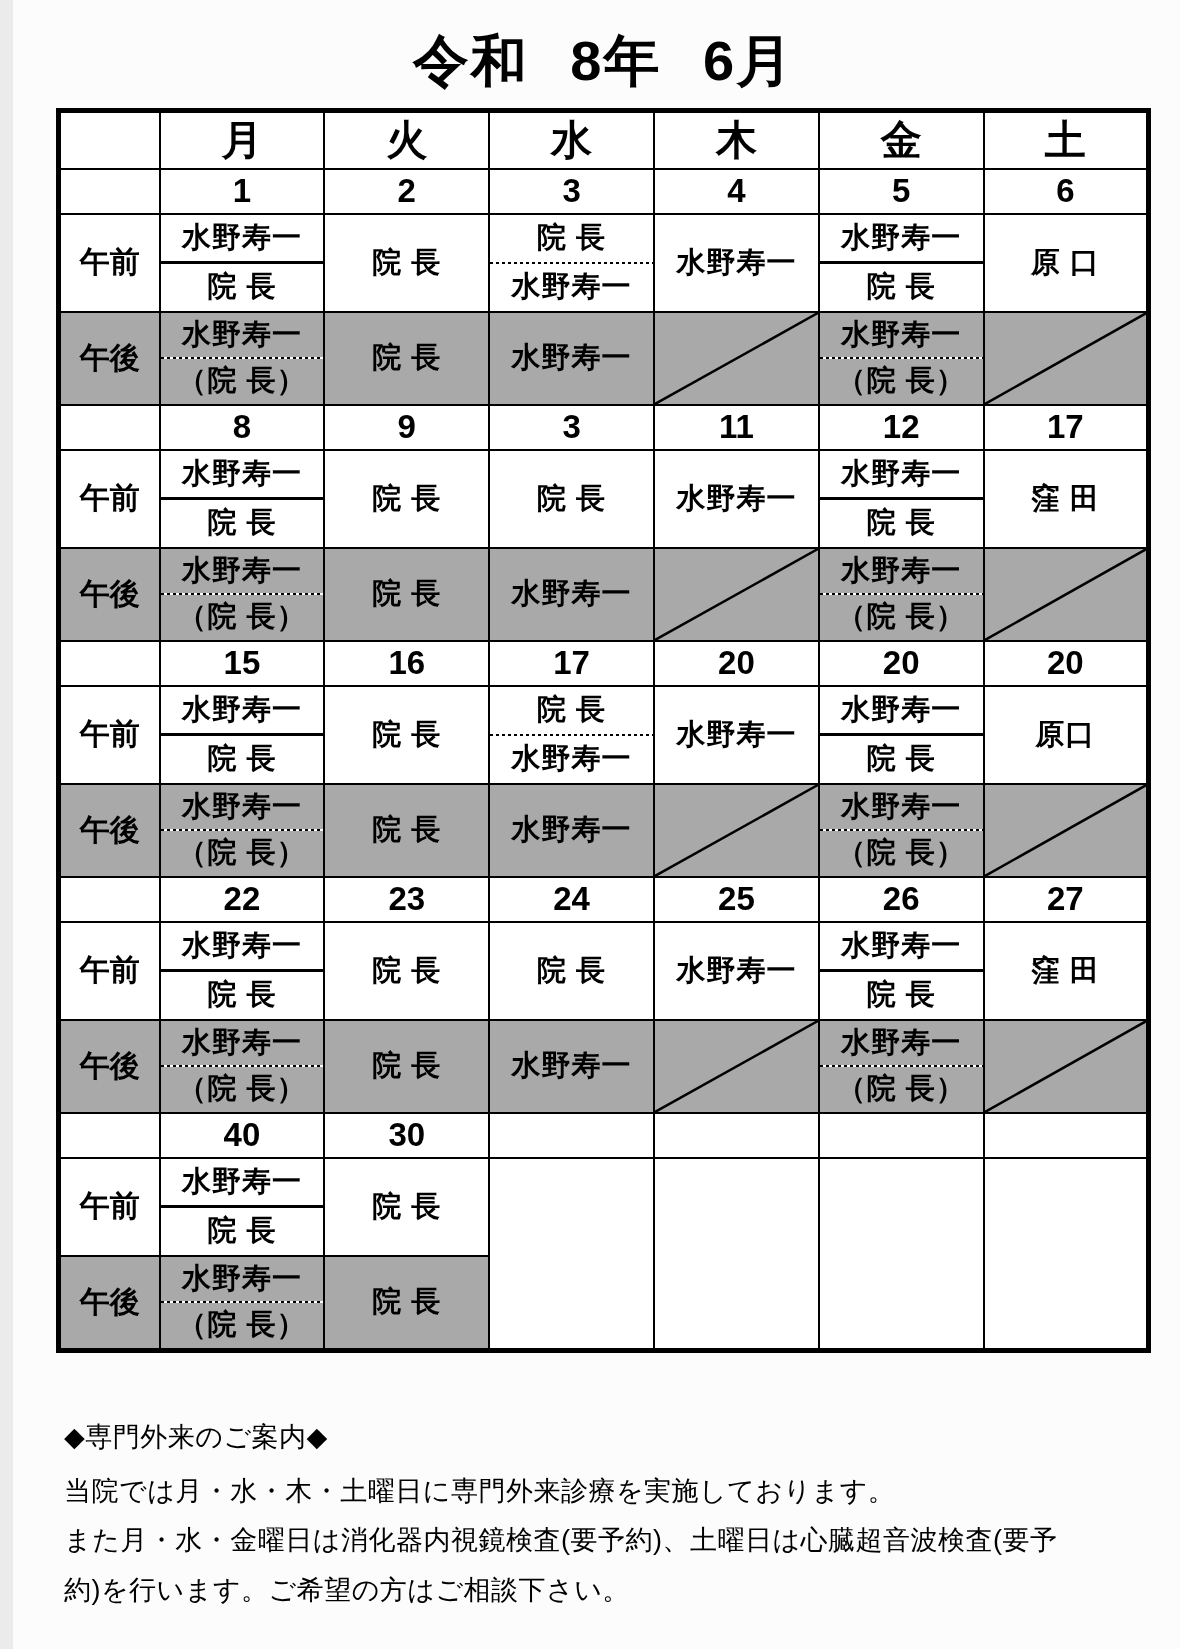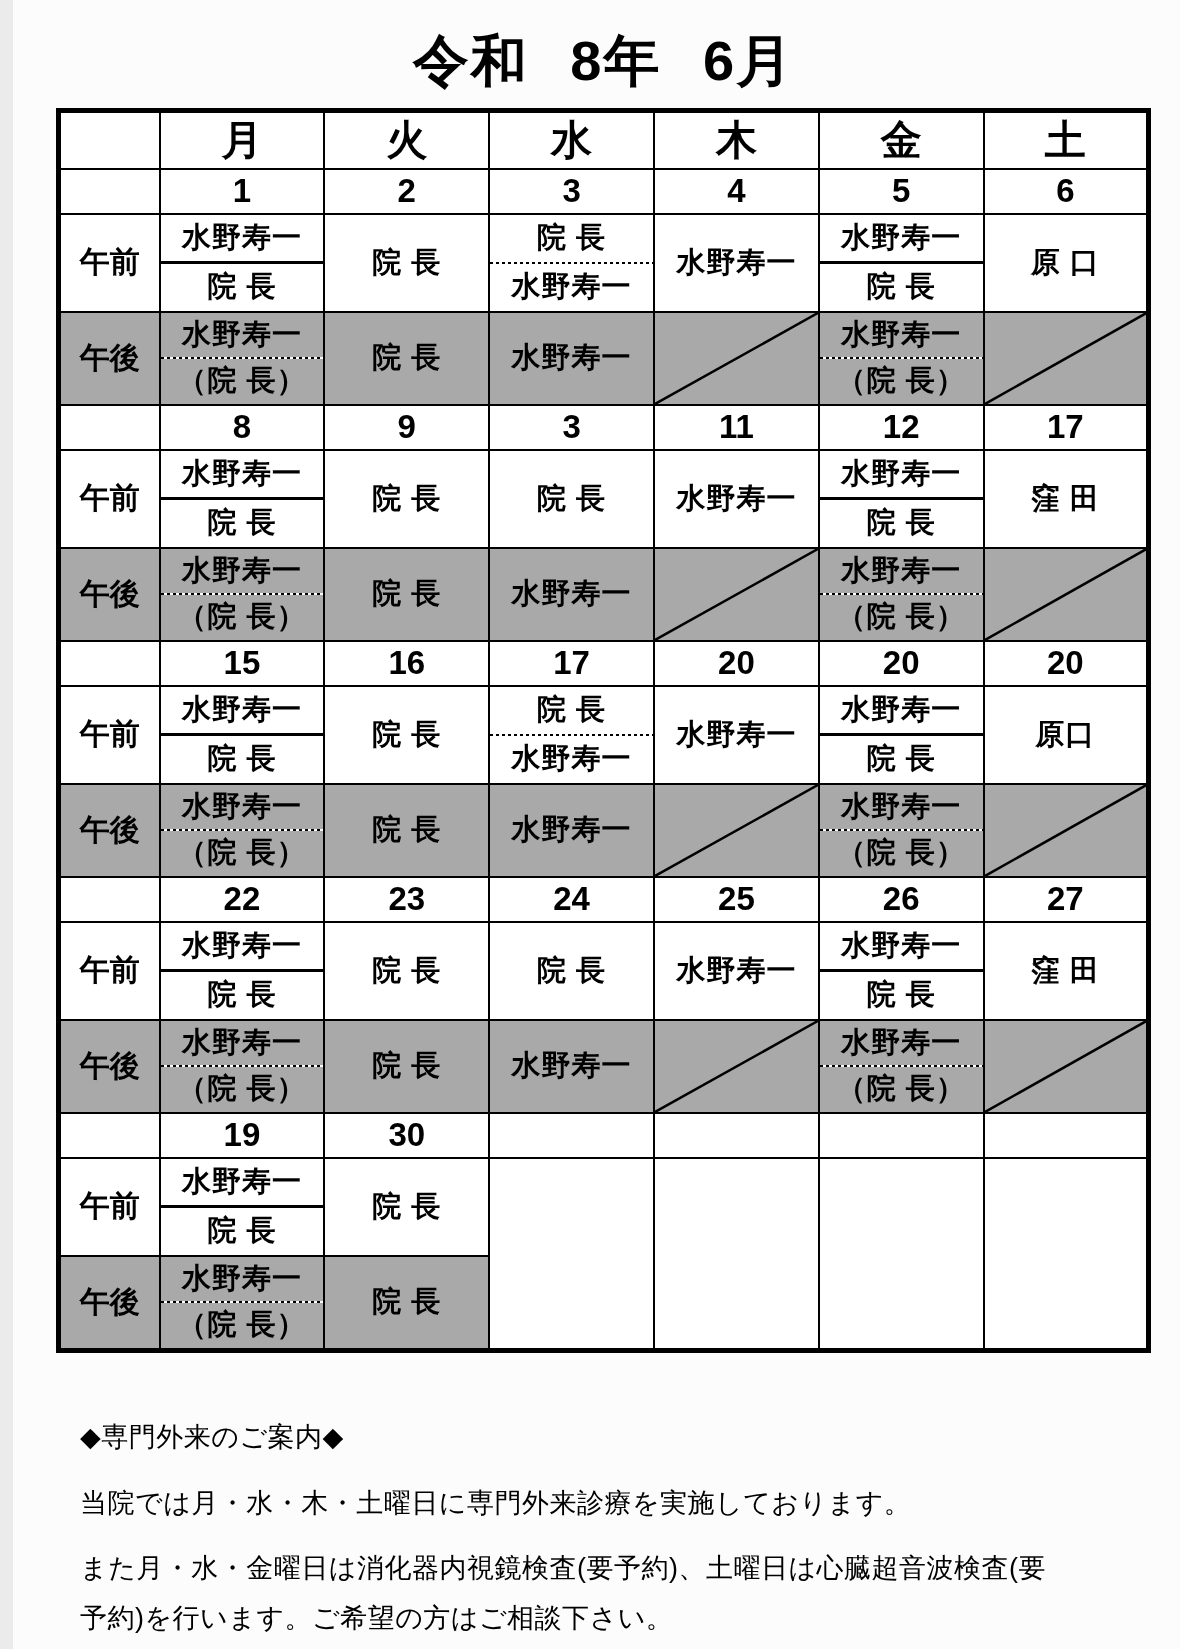--- a/index.html
+++ b/index.html
@@ -83,21 +83,21 @@
   td.diagcell svg{position:absolute;left:0;top:0;width:100%;height:100%;display:block;}
   td.blankcell{background:#fff;}
   .notes{
     margin:60px 0 0 48px;
     width:1010px;
     font-size:27px;
     font-weight:400;
     line-height:1.85;
     letter-spacing:0.5px;
   }
-  .notes p{margin:16px;}
+  .notes p{margin:0;}
   .notes .nh{margin-bottom:4px;}
 </style>
 </head>
 <body style="--pm-bg: #a9a9a9;">
 
 <div class="edge-strip"></div>
 
 <div class="sheet">
 
   <h1 class="title">令和 8年 6月</h1>
@@ -411,21 +411,21 @@
             </div>
           </td>
           <td class="diagcell">
             <svg viewBox="0 0 100 100" preserveAspectRatio="none">
               <line x1="0" y1="100" x2="100" y2="0" stroke="#000" stroke-width="2.5" vector-effect="non-scaling-stroke"></line>
             </svg>
           </td>
         </tr>
         <tr class="date-row">
           <td class="lblcell"></td>
-          <td class="datecell">19</td>
+          <td class="datecell">40</td>
           <td class="datecell">30</td>
           <td class="datecell"></td>
           <td class="datecell"></td>
           <td class="datecell"></td>
           <td class="datecell"></td>
         </tr>
         <tr class="am-row">
           <td class="lblcell">午前</td>
           <td>
             <div class="stack">

